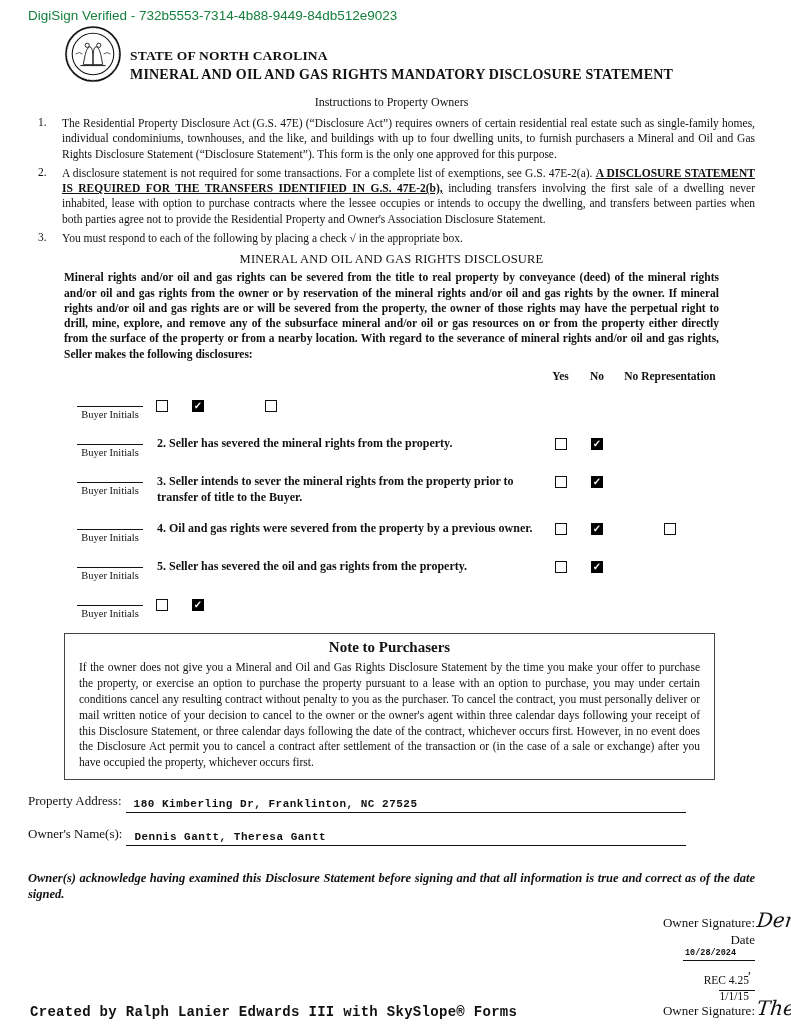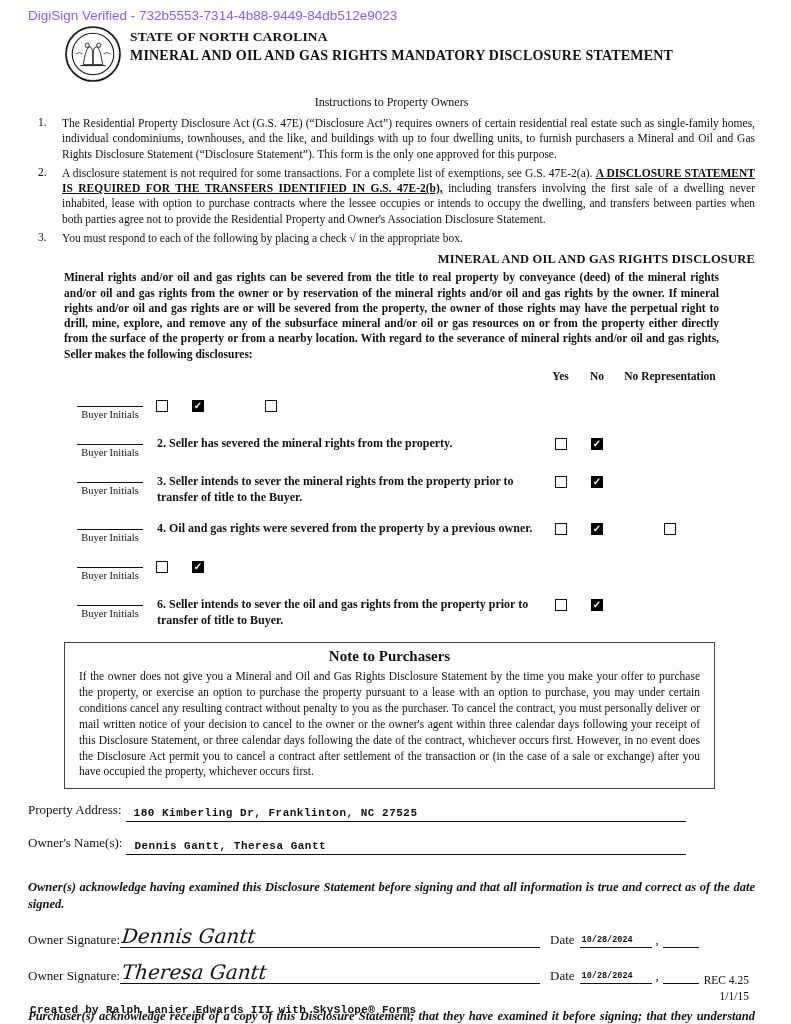--- a/index.html
+++ b/index.html
@@ -8,38 +8,38 @@
     width: 791px; height: 1024px;
     font-family: "Liberation Serif", serif;
     color: #111111;
     position: relative;
     overflow: hidden;
   }
   .page { padding: 8px 36px 0 28px; }
 
   .digisign {
     font-family: "Liberation Sans", sans-serif;
-    font-size: 13.5px; color: #8b5cf6; margin-bottom: 2px;
-  }
-
-  .header { display: flex; align-items: flex-start; margin-left: 36px; margin-top: 2px; }
+    font-size: 13.5px; color: #15803d; margin-bottom: 2px;
+  }
+
+  .header { display: flex; align-items: flex-end; margin-left: 36px; margin-top: 2px; }
   .seal { width: 58px; height: 58px; flex: 0 0 auto; }
   .header-text { margin-left: 8px; padding-top: 4px; }
   .header-text .state { font-weight: bold; font-size: 13.5px; letter-spacing: 0.2px; }
   .header-text .form-title { font-weight: bold; font-size: 14px; letter-spacing: 0.2px; margin-top: 3px; }
 
   .instructions-heading { text-align: center; font-weight: normal; font-size: 12px; margin-top: 12px; }
 
   .olist { margin-top: 6px; }
   .olist-item { display: flex; margin-bottom: 4px; }
   .olist-num { width: 24px; flex: 0 0 auto; margin-left: 10px; font-size: 11.5px; }
   .olist-body { flex: 1; font-size: 11.5px; line-height: 1.33; text-align: justify; }
   .emph-bu { font-weight: bold; text-decoration: underline; }
 
-  .section-heading { text-align: right; font-weight: bold; font-size: 12.5px; margin-top: 6px; letter-spacing: 0.2px; }
+  .section-heading { text-align: center; font-weight: normal; font-size: 12.5px; margin-top: 6px; letter-spacing: 0.2px; }
   .disclosure-intro {
     margin: 3px 0 0 36px; width: 655px;
     font-weight: bold; font-size: 11.5px; line-height: 1.33; text-align: justify;
   }
 
   .col-header { display: flex; font-weight: bold; font-size: 11.5px; margin-top: 8px; }
   .col-spacer { width: 514px; flex: 0 0 auto; }
   .cell-yes   { width: 37px; flex: 0 0 auto; display: flex; justify-content: center; }
   .cell-no    { width: 36px; flex: 0 0 auto; display: flex; justify-content: center; }
   .cell-norep { width: 110px; flex: 0 0 auto; display: flex; justify-content: center; white-space: nowrap; }
@@ -67,40 +67,40 @@
   .note-body { margin-top: 4px; font-size: 11.5px; line-height: 1.38; text-align: justify; }
 
   .field-line { display: flex; align-items: flex-start; margin-top: 13px; }
   .field-label { font-size: 13px; white-space: nowrap; }
   .field-value-wrap { flex: 1; border-bottom: 1.2px solid #111; margin-left: 4px;
                       padding: 0 0 1px 8px; max-width: 560px; }
   .mono-fill { font-family: "Liberation Mono", monospace; font-weight: bold; font-size: 11px; letter-spacing: 0.5px; }
 
   .ack { font-style: italic; font-weight: 600; font-size: 12.5px; line-height: 1.3; margin-top: 24px; text-align: justify; }
 
-  .sig-line { display: flex; align-items: flex-end; margin-top: 12px; }
+  .sig-line { display: flex; align-items: flex-end; margin-top: 12px; flex-direction: column; }
   .sig-label { font-size: 13px; white-space: nowrap; }
   .sig-area { flex: 1; border-bottom: 1.2px solid #111; position: relative; height: 24px; max-width: 420px; }
   .script-name {
     position: absolute; left: 2px; bottom: -1px;
     font-family: "DejaVu Serif", serif; font-style: italic;
     font-size: 20px; transform: skewX(-6deg); white-space: nowrap;
   }
   .date-label { font-size: 13px; margin-left: 10px; }
   .date-value { border-bottom: 1.2px solid #111; width: 72px; text-align: left;
                 font-family: "Liberation Mono", monospace; font-weight: bold; font-size: 8.5px;
                 margin-left: 5px; padding-bottom: 2px; padding-left: 2px; }
   .comma { font-size: 13px; margin: 0 4px 0 4px; }
   .blank-short { border-bottom: 1.2px solid #111; width: 36px; height: 14px; }
 
   .rec-block { position: absolute; right: 42px; top: 972px; text-align: right; font-size: 11.5px; line-height: 1.4; }
 
   .created-by {
     position: absolute; left: 30px; top: 1004px;
-    font-family: "Liberation Mono", monospace; font-weight: bold; font-size: 11px; letter-spacing: 0.3px;
+    font-family: "Liberation Mono", monospace; font-weight: bold; font-size: 14px; letter-spacing: 0.3px;
   }
 </style>
 </head>
 <body>
 
 <div class="page">
 
   <div class="digisign">DigiSign Verified - 732b5553-7314-4b88-9449-84db512e9023</div>
 
   <div class="header">
@@ -205,33 +205,33 @@
           <div class="checkbox checked">✓</div>
         </div>
       <div class="cell-norep">
           <div class="checkbox"></div>
         </div>
     </div>
       <div class="d-row">
       <div class="cell-initials">
         <div class="initials-line">Buyer Initials</div>
       </div>
-      <div class="cell-yes">
-          <div class="checkbox"></div>
-        </div>
-      <div class="cell-no">
-          <div class="checkbox checked">✓</div>
-        </div>
-      <div class="cell-norep"></div>
-    </div>
-      <div class="d-row">
-      <div class="cell-initials">
-        <div class="initials-line">Buyer Initials</div>
-      </div>
-      <div class="cell-statement">6. Seller intends to sever the oil and gas rights from the property prior to transfer of title to Buyer.</div>
+      <div class="cell-statement">5. Seller has severed the oil and gas rights from the property.</div>
+      <div class="cell-yes">
+          <div class="checkbox"></div>
+        </div>
+      <div class="cell-no">
+          <div class="checkbox checked">✓</div>
+        </div>
+      <div class="cell-norep"></div>
+    </div>
+      <div class="d-row">
+      <div class="cell-initials">
+        <div class="initials-line">Buyer Initials</div>
+      </div>
       <div class="cell-yes">
           <div class="checkbox"></div>
         </div>
       <div class="cell-no">
           <div class="checkbox checked">✓</div>
         </div>
       <div class="cell-norep"></div>
     </div>
     </div>
 

